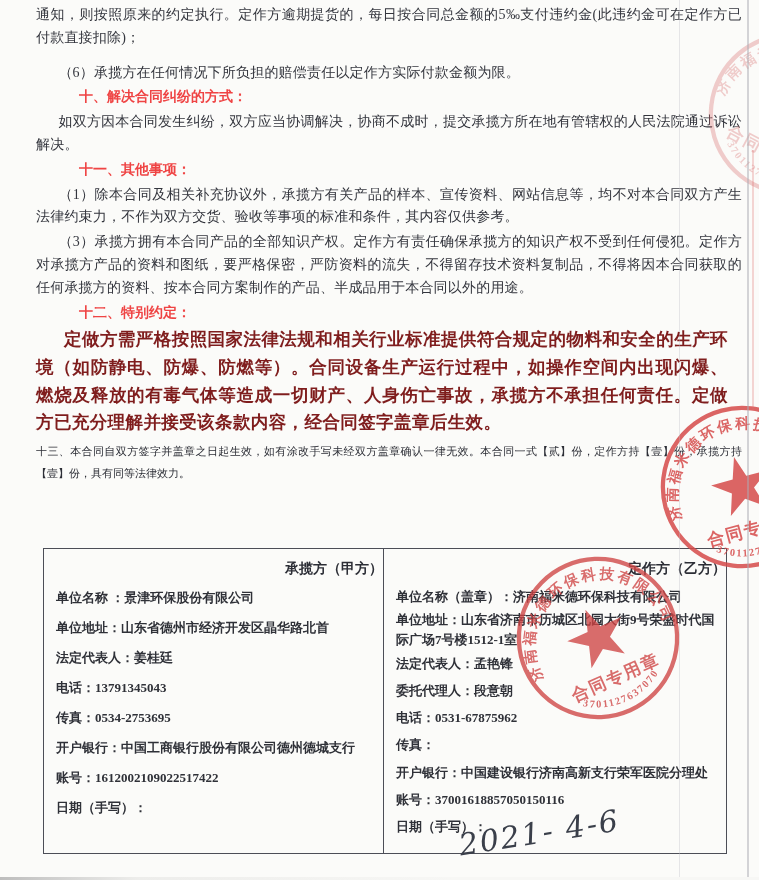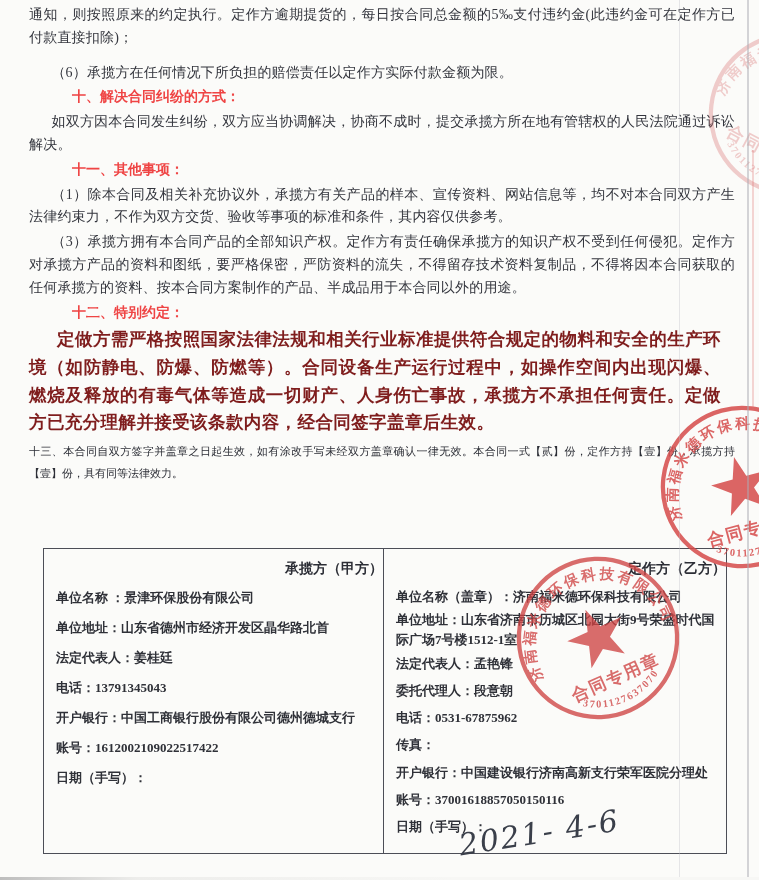--- a/index.html
+++ b/index.html
@@ -2,21 +2,21 @@
 <html><head>
 <meta charset="utf-8">
 <style>
   html,body{margin:0;padding:0;background:#e9e9e9;}
   .page{
     position:relative;width:759px;height:880px;margin:0 auto;
     background:#fbfbf9;overflow:hidden;
     font-family:"Liberation Serif","DejaVu Serif",serif;
     color:#32343c;
   }
-  .content{position:absolute;left:29px;top:4px;width:706px;}
+  .content{position:absolute;left:36px;top:4px;width:706px;}
   p{margin:0;text-align:justify;}
   .body{font-size:14px;line-height:22.8px;letter-spacing:0.2px;color:#33353d;}
   .ind{text-indent:1.6em;}
   .heading{font-size:14px;line-height:22.8px;font-weight:700;margin-top:2px;color:#ef4444;margin-left:43px;}
   .sp6{margin-top:12px;}
   .sp2{margin-top:2px;}
   .special{
     font-size:17.5px;line-height:27.6px;font-weight:700;text-indent:1.6em;
     letter-spacing:0.4px;margin:2px 14px 0 0;color:#7f1d1d;
   }
@@ -77,20 +77,21 @@
     <p class="bold13">十三、本合同自双方签字并盖章之日起生效，如有涂改手写未经双方盖章确认一律无效。本合同一式【贰】份，定作方持【壹】份，承揽方持【壹】份，具有同等法律效力。</p>
   </div>
 
   <div class="sig-table">
     <div class="col col-left">
       <div class="cell-header">承揽方（甲方）</div>
       <div class="row">单位名称 ：景津环保股份有限公司</div>
       <div class="row">单位地址：山东省德州市经济开发区晶华路北首</div>
       <div class="row">法定代表人：姜桂廷</div>
       <div class="row">电话：13791345043</div>
+      <div class="row">传真：0534-2753695</div>
       <div class="row">开户银行：中国工商银行股份有限公司德州德城支行</div>
       <div class="row">账号：1612002109022517422</div>
       <div class="row">日期（手写）：</div>
     </div>
     <div class="col col-right">
       <div class="cell-header">定作方（乙方）</div>
       <div class="row">单位名称（盖章）：济南福米德环保科技有限公司</div>
       <div class="row">单位地址：山东省济南市历城区北园大街9号荣盛时代国际广场7号楼1512-1室</div>
       <div class="row">法定代表人：孟艳锋</div>
       <div class="row">委托代理人：段意朝</div>

